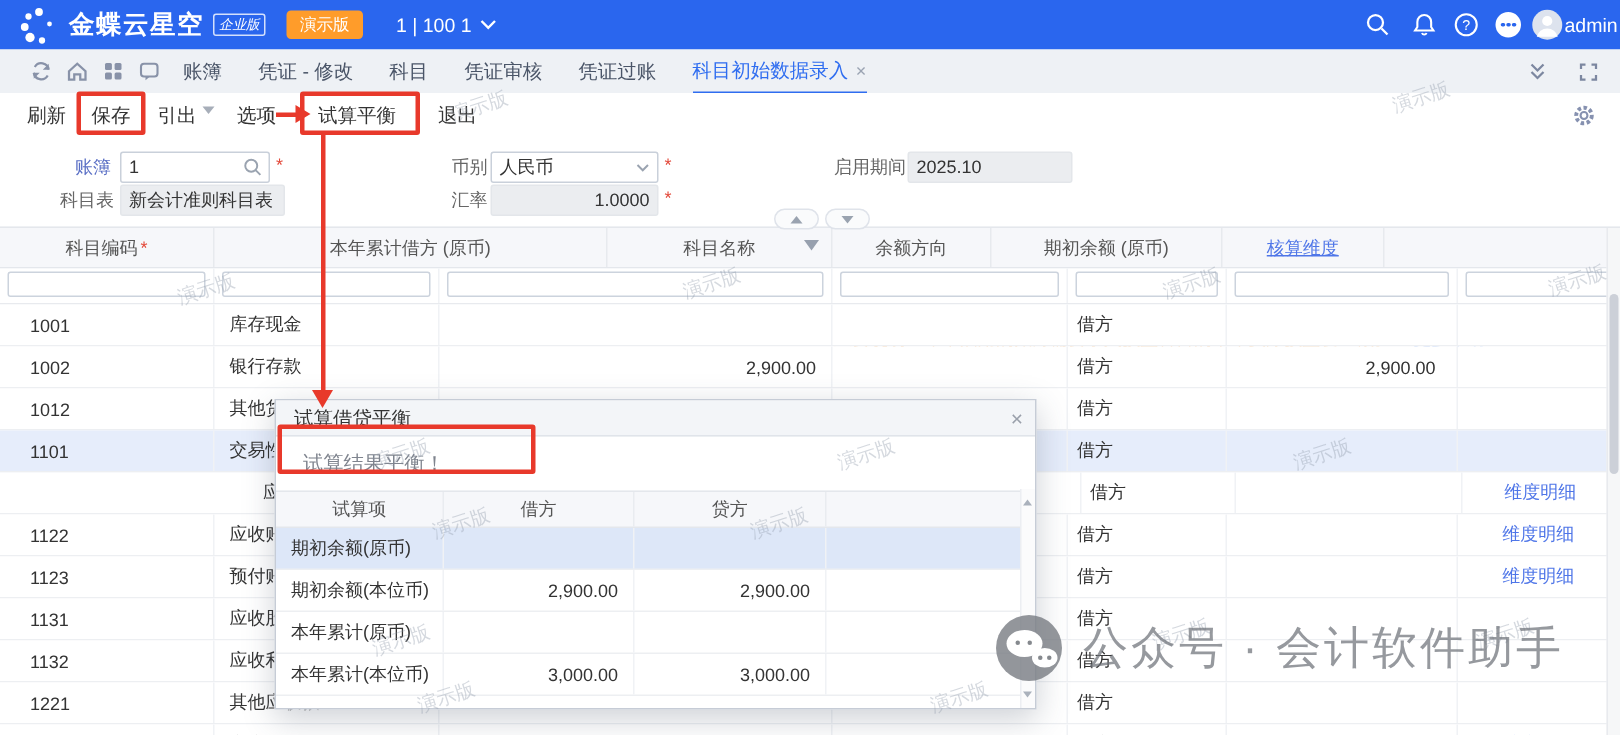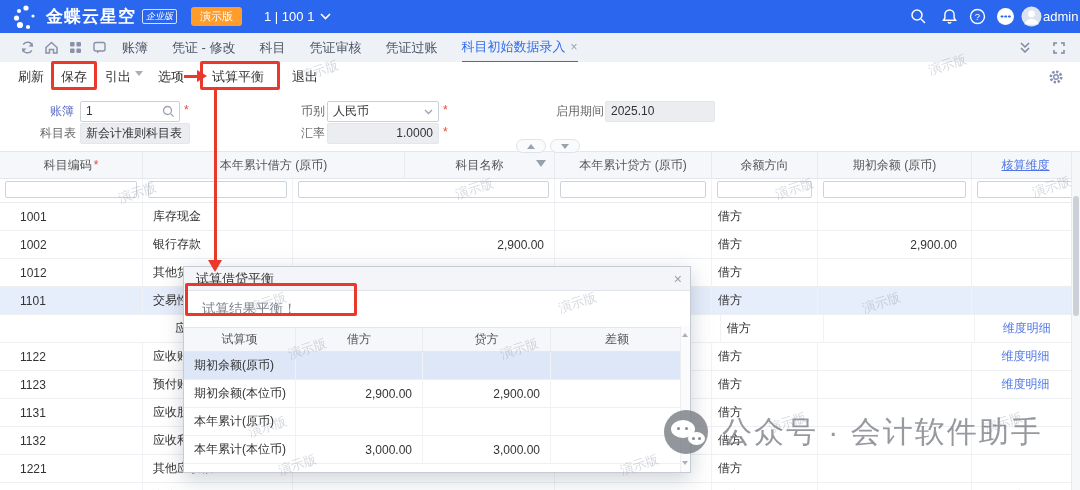--- a/index.html
+++ b/index.html
@@ -277,23 +277,20 @@
           <span>科目编码</span>
           <span class="req" style="margin-left: 2px;">*</span>
         </div>
         <div class="gc" style="width: 262px;">
           <span>本年累计借方 (原币)</span>
         </div>
         <div class="gc" style="width: 150px;">
           <span>科目名称</span>
           <i class="funnel"></i>
         </div>
-        <div class="gc" style="width: 157px;">
-          <span>本年累计贷方 (原币)</span>
-        </div>
         <div class="gc" style="width: 106px;">
           <span>余额方向</span>
         </div>
         <div class="gc" style="width: 154px;">
           <span>期初余额 (原币)</span>
         </div>
         <div class="gc hlink" style="width: 108px;">
           <span>核算维度</span>
         </div>
       </div>
@@ -413,21 +410,20 @@
     </div>
 
   <div id="dialog">
     <div id="dtitle">试算借贷平衡</div>
     <span id="dclose">×</span>
     <div id="dmsg">试算结果平衡！</div>
     <div class="dhead" id="dhead">
         <div class="dhc" style="width: 112px;">试算项</div>
         <div class="dhc" style="width: 127px;">借方</div>
         <div class="dhc" style="width: 128px;">贷方</div>
-        <div class="dhc" style="width: 133px;">差额</div>
       </div>
     <div id="dbody">
         <div class="drow hl">
           <div class="dc item" style="width: 112px;">期初余额(原币)</div>
           <div class="dc num" style="width: 127px;"></div>
           <div class="dc num" style="width: 128px;"></div>
           <div class="dc num" style="width: 133px;"></div>
         </div>
         <div class="drow">
           <div class="dc item" style="width: 112px;">期初余额(本位币)</div>

